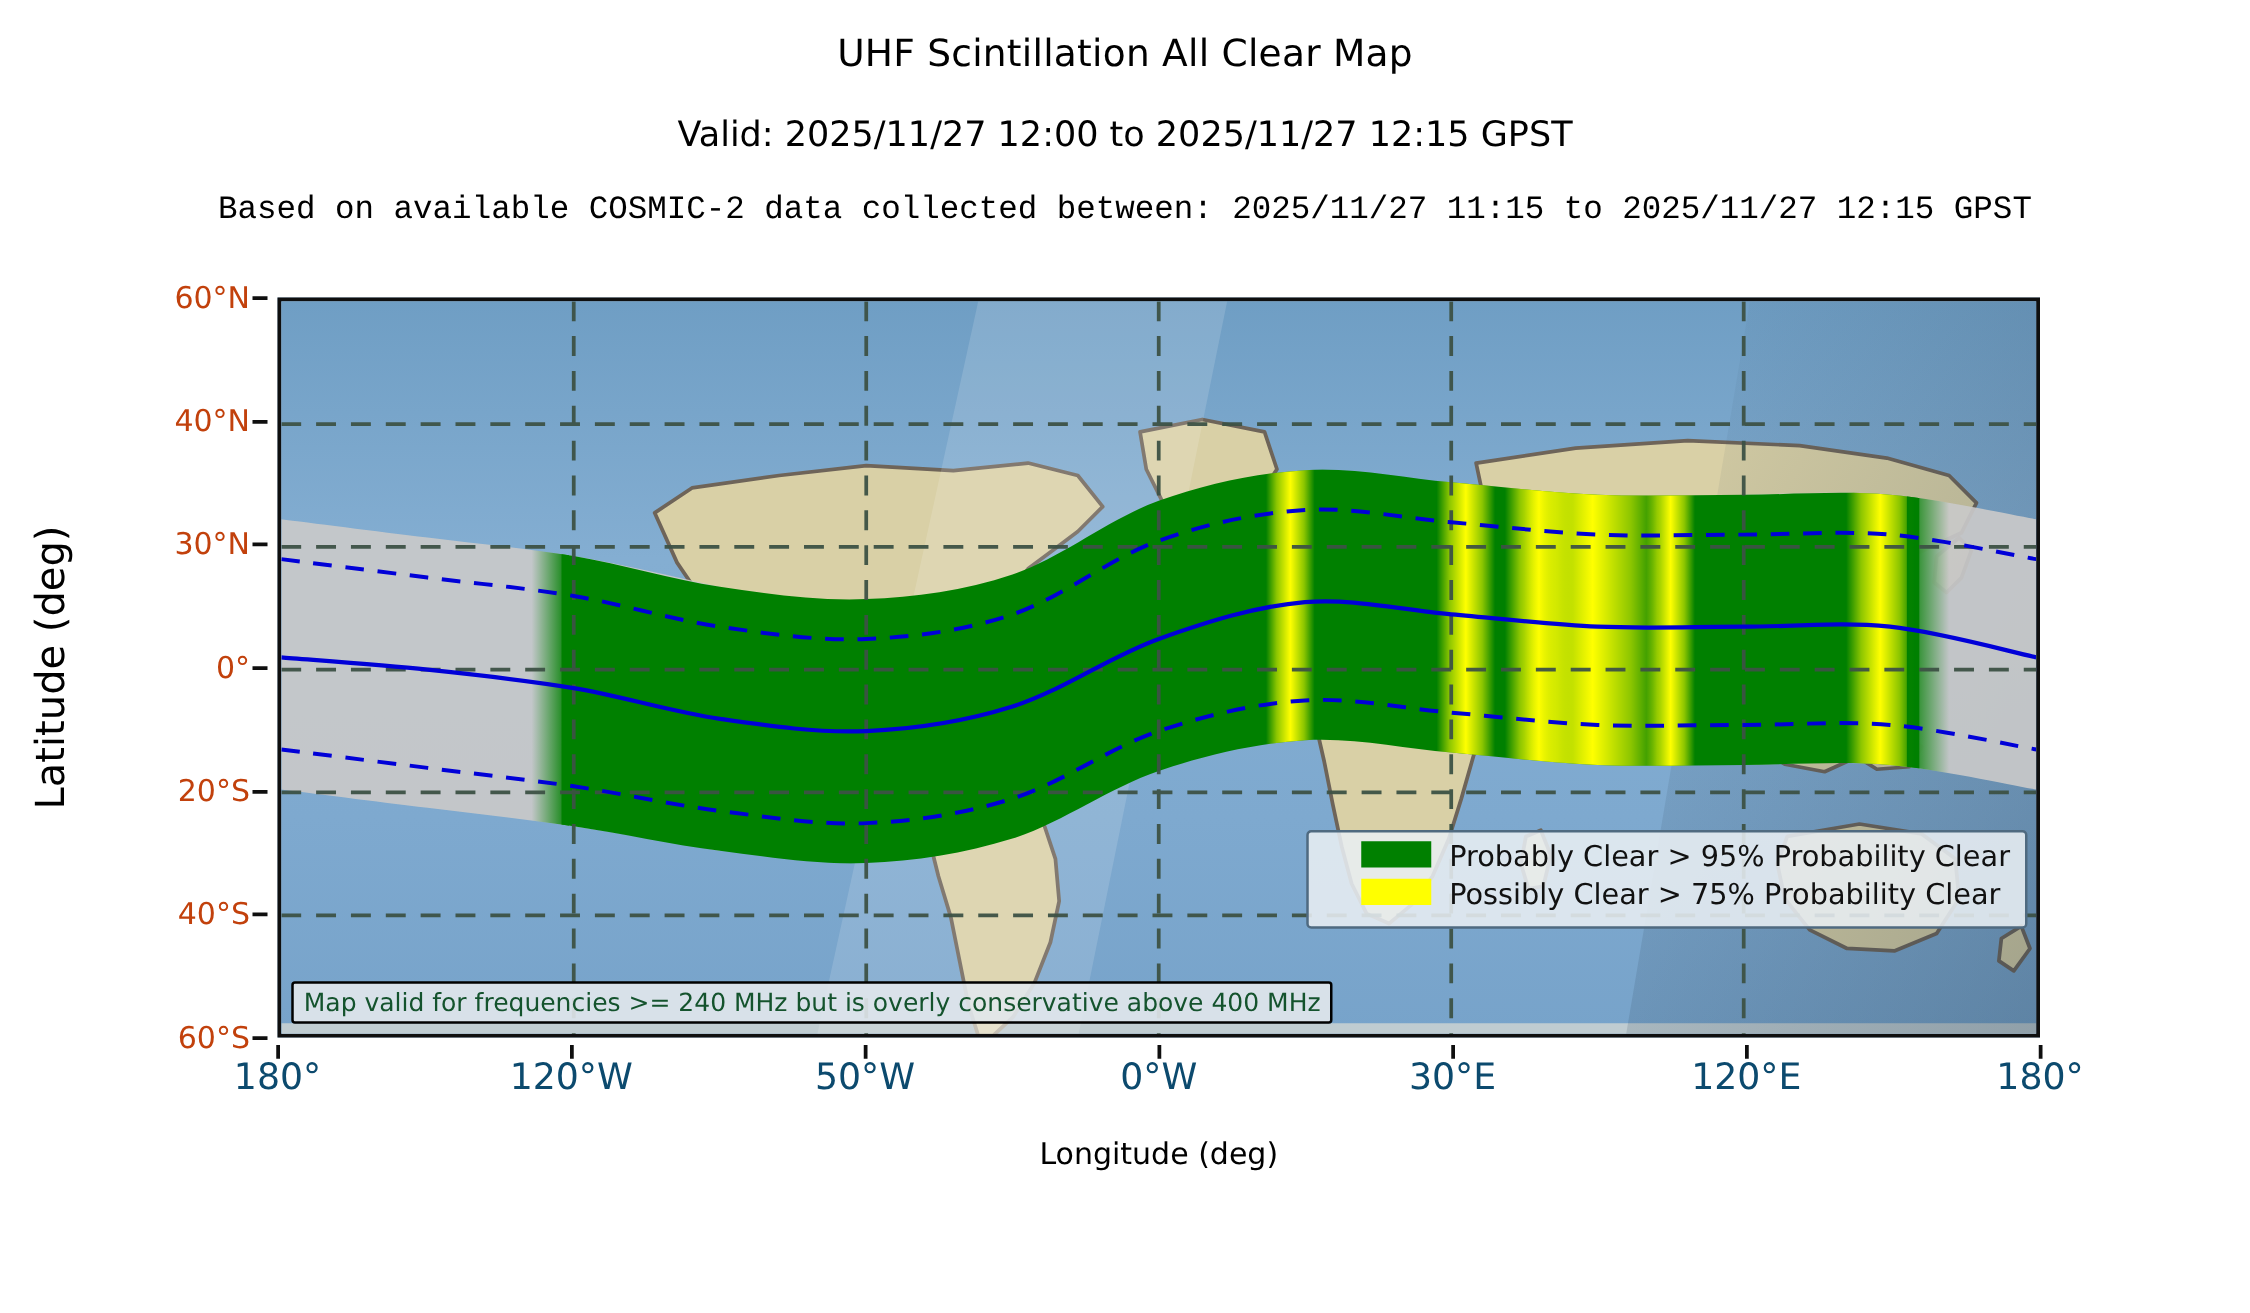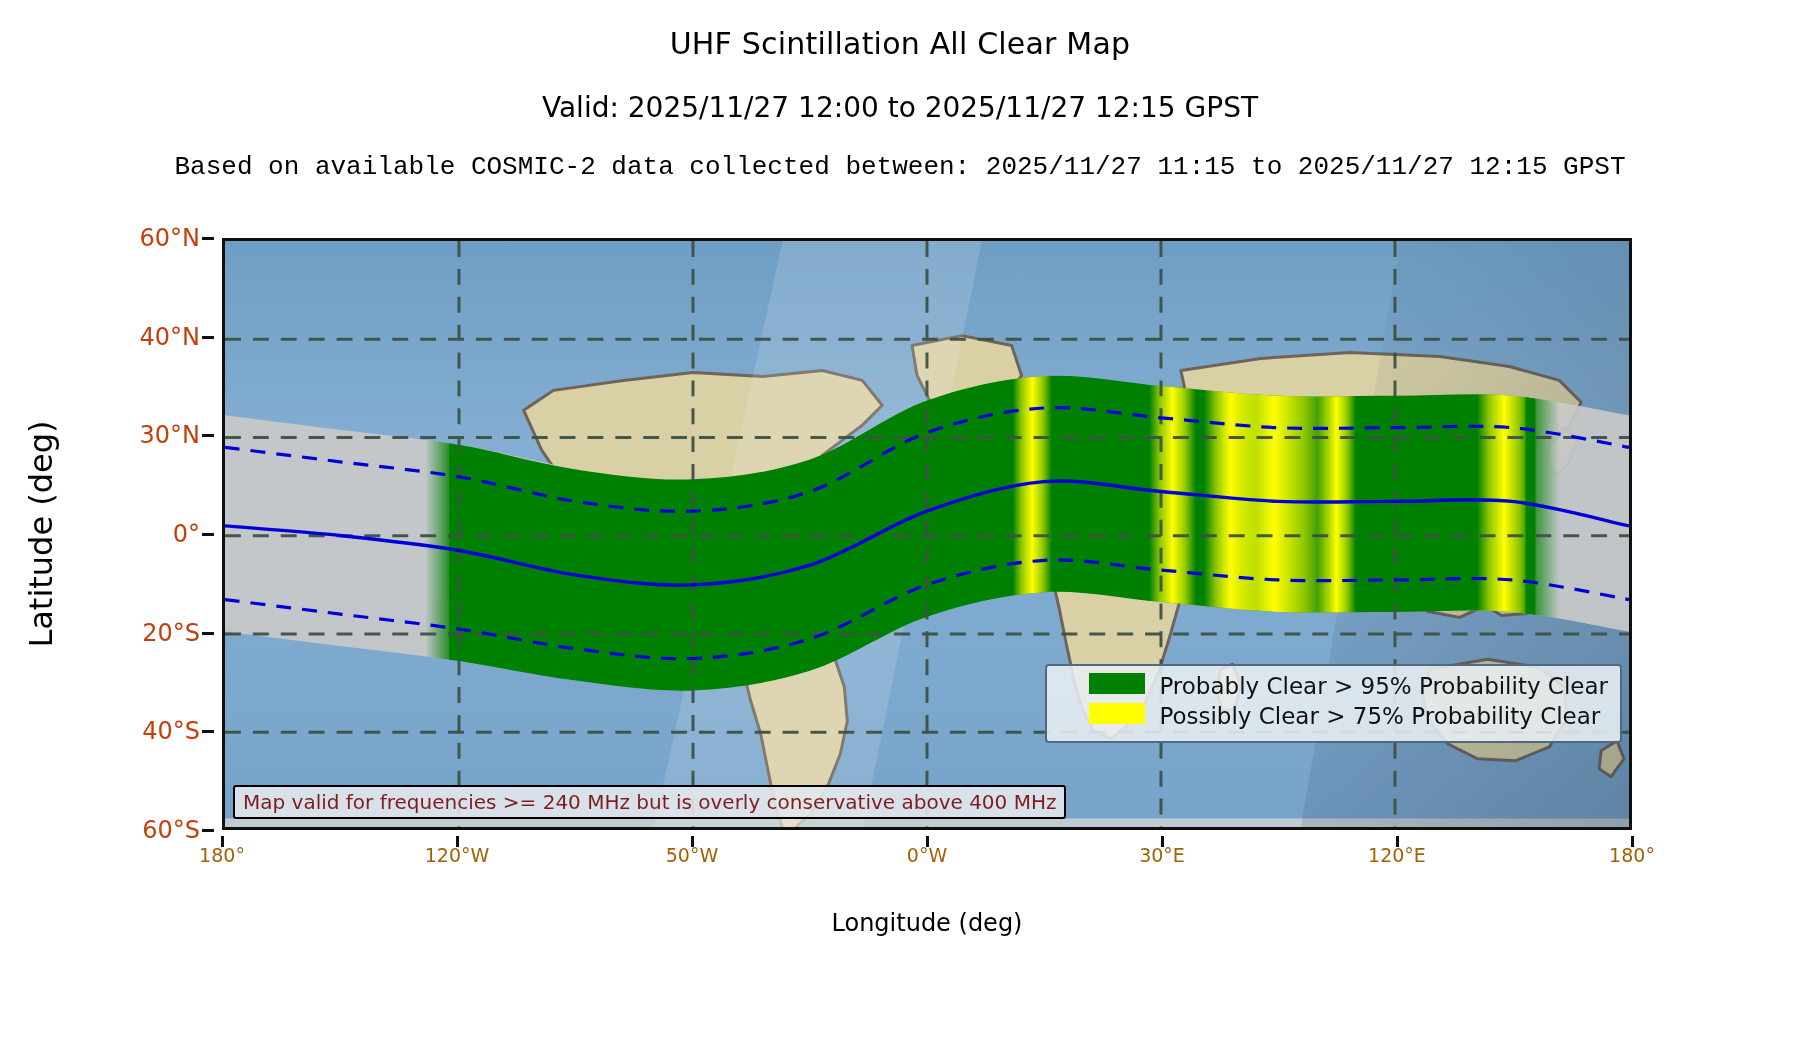--- a/index.html
+++ b/index.html
@@ -17,21 +17,21 @@
   #plot-area{
     position:absolute;left:222px;top:238px;width:1410px;height:592px;
     border:3px solid #0f0f0f;box-sizing:border-box;overflow:hidden;
     background:#8fb4d4;
   }
   #map-layer{position:absolute;inset:0;}
   .ytick-wrap{position:absolute;left:0;top:238px;width:212px;height:592px;}
   .ytick-item{position:absolute;right:12px;font-size:24px;color:#c2410c;
               transform:translateY(-50%);white-space:nowrap;}
   .xtick-wrap{position:absolute;left:222px;top:836px;width:1410px;height:60px;}
-  .xtick-item{position:absolute;top:8px;font-size:19px;color:#a16207;
+  .xtick-item{position:absolute;top:8px;font-size:29px;color:#0c4a6e;
               transform:translateX(-50%);white-space:nowrap;}
   #xlabel{position:absolute;left:222px;top:909px;width:1410px;text-align:center;
           font-size:24px;color:#000000;}
   #ylabel{position:absolute;left:18px;top:238px;height:592px;width:46px;
           display:flex;align-items:center;justify-content:center;}
   #ylabel span{transform:rotate(-90deg);white-space:nowrap;font-size:32px;color:#000;}
 
   .tickmark{position:absolute;background:#0f0f0f;}
 
   
@@ -45,21 +45,21 @@
   .swatch{width:56px;height:21px;margin-right:14px;flex:none;}
   .legend-text{font-size:23px;color:#111;white-space:nowrap;}
 
   
   #note-box{
     position:absolute;left:8px;bottom:8px;
     background:rgba(226,232,236,.9);
     border:2px solid #000;border-radius:3px;
     padding:3px 8px;
   }
-  #note-text{font-size:20px;color:#7f1d1d;white-space:nowrap;}
+  #note-text{font-size:20px;color:#14532d;white-space:nowrap;}
 </style>
 </head>
 <body>
 
 <div class="titles">
   <div id="title-main">UHF Scintillation All Clear Map</div>
   <div id="title-valid">Valid: 2025/11/27 12:00 to 2025/11/27 12:15 GPST</div>
   <div id="title-source">Based on available COSMIC-2 data collected between: 2025/11/27 11:15 to 2025/11/27 12:15 GPST</div>
 </div>
 

